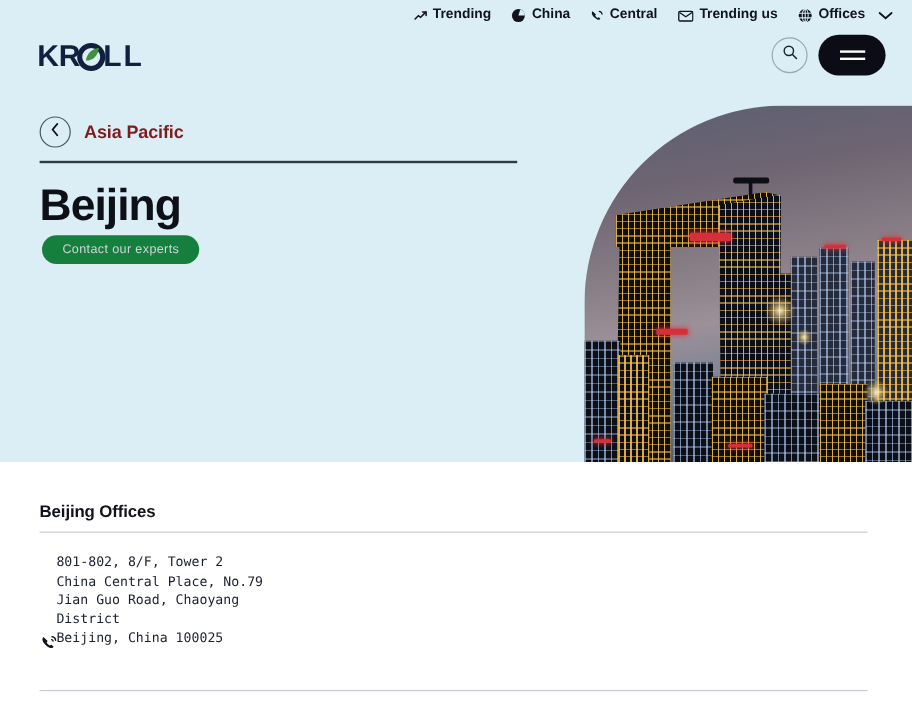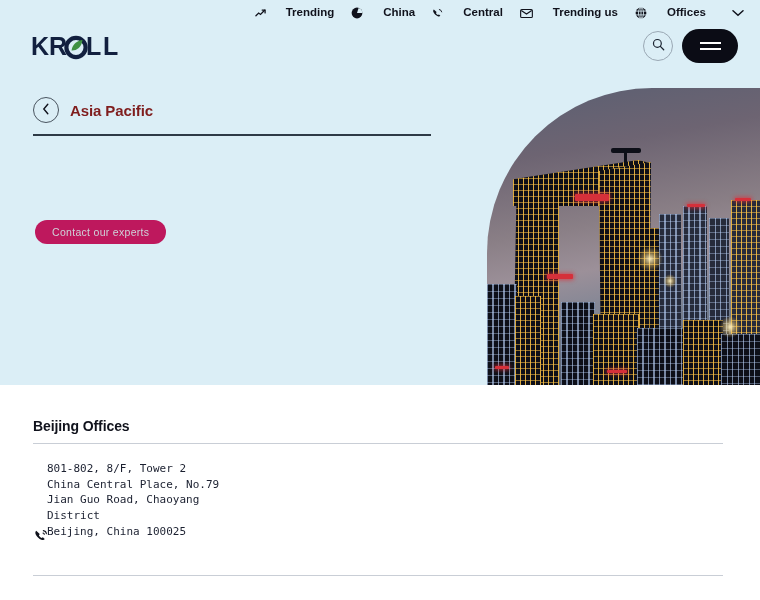--- a/index.html
+++ b/index.html
@@ -19,21 +19,21 @@
     overflow: hidden;
   }
 
   
   .utility-nav {
     position: absolute; right: 16px; top: 7px;
     display: flex; align-items: center; gap: 17px;
     z-index: 6;
   }
   .util-item {
-    display: flex; align-items: center; gap: 20px;
+    display: flex; align-items: center; gap: 5px;
     font-size: 11.5px; font-weight: bold; color: #10121c;
     cursor: pointer; line-height: 1; white-space: nowrap;
   }
   .util-item svg { display: block; }
 
   
   .logo {
     position: absolute; left: 31px; top: 33px;
     z-index: 6; cursor: pointer;
   }
@@ -79,23 +79,23 @@
 
   
   .hero-title {
     position: absolute; left: 33px; top: 150px;
     font-size: 37px; font-weight: bold; color: #0e1018;
     letter-spacing: -0.8px; z-index: 5;
   }
   .cta-btn {
     position: absolute; left: 35px; top: 196px;
     height: 24px; padding: 0 17px; border-radius: 12px;
-    background: #be185d; color: #cfd3da; font-size: 10.5px;
+    background: #15803d; color: #cfd3da; font-size: 10.5px;
     display: flex; align-items: center; justify-content: center;
-    letter-spacing: 0.3px; cursor: pointer; z-index: 5; margin-top: 24px;
+    letter-spacing: 0.3px; cursor: pointer; z-index: 5;
   }
 
   
   .hero-photo {
     position: absolute; left: 487px; top: 88px;
     width: 273px; height: 297px;
     border-top-left-radius: 165px;
     overflow: hidden;
     z-index: 3;
   }
@@ -302,20 +302,21 @@
         <span>
           <svg width="8" height="12" viewBox="0 0 8 12">
             <path d="M5.8 1.2 L1.8 6 L5.8 10.8" stroke="#10121c" stroke-width="1.4" fill="none" stroke-linecap="round"></path>
           </svg>
         </span>
       </div>
       <span class="breadcrumb-label">Asia Pacific</span>
     </div>
     <div class="hero-rule"></div>
 
+    <h1 class="hero-title">Beijing</h1>
     <div class="cta-btn">Contact our experts</div>
   </div>
 
   <div class="office-section">
     <div class="office-title">Beijing Offices</div>
     <div class="office-rule"></div>
     <div class="address">801-802, 8/F, Tower 2
 China Central Place, No.79
 Jian Guo Road, Chaoyang
 District

